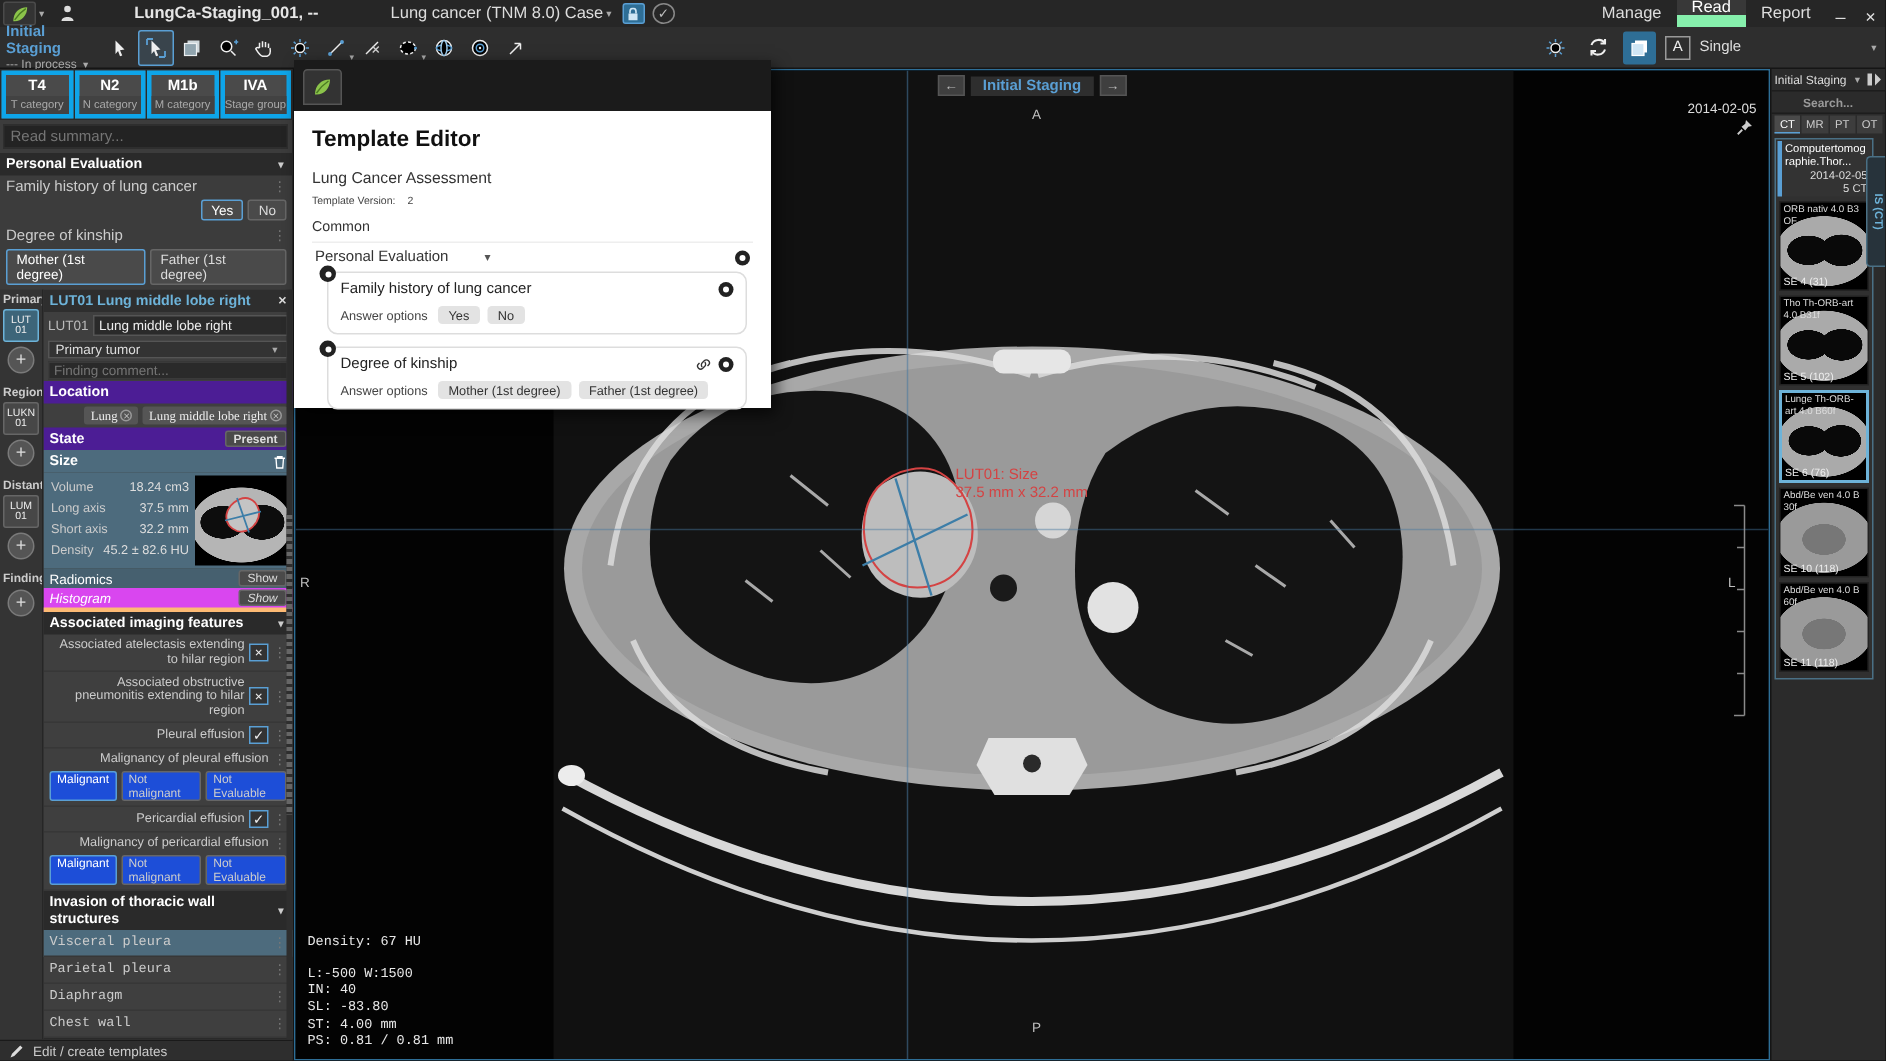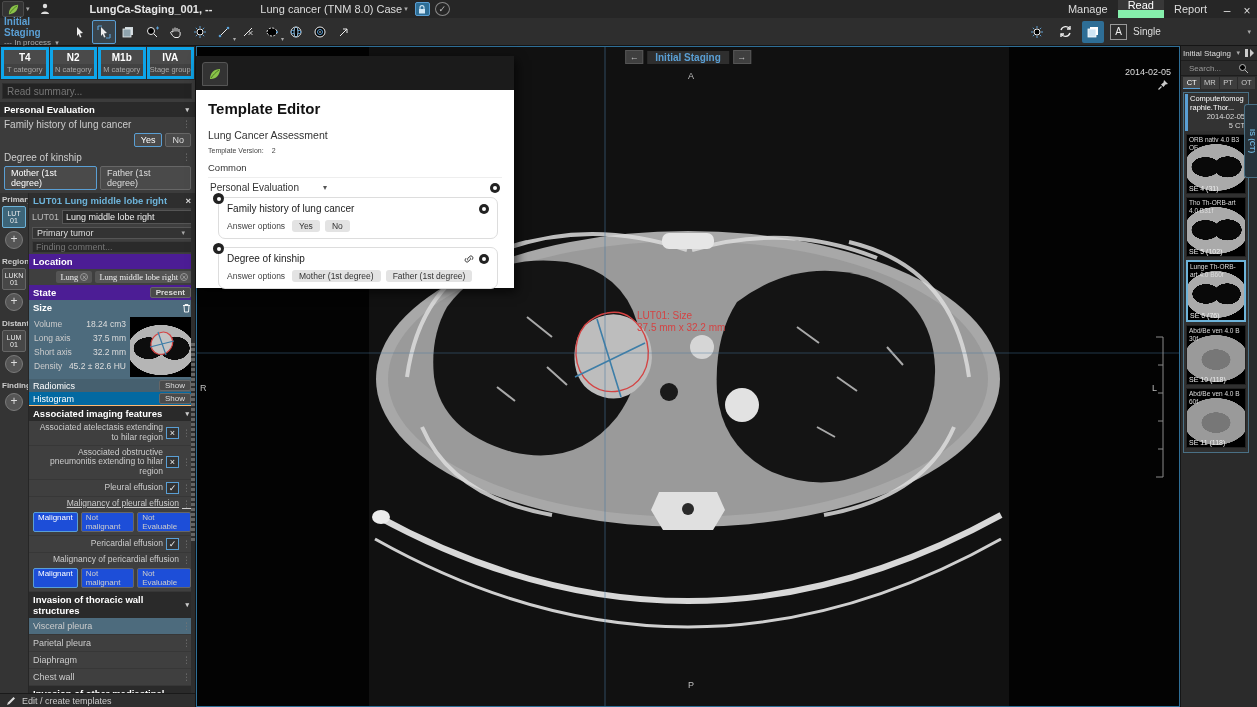--- a/index.html
+++ b/index.html
@@ -84,38 +84,38 @@
      radial-gradient(ellipse 40% 32% at 72% 52%,#0d0d0d 0 60%,transparent 61%),
      radial-gradient(ellipse 78% 60% at 50% 55%,#b5b5b5 0 69%,#000 70%);}
   .show-row{display:flex;justify-content:space-between;align-items:center;padding:1px 4px;font-size:9px;color:#ccc;}
   .show-btn{background:#4a4a4a;border:1px solid #666;border-radius:2px;font-size:8px;color:#ddd;padding:0 5px;}
   .feat-row{display:flex;justify-content:space-between;align-items:center;padding:2px 4px;color:#ccc;font-size:8.5px;gap:3px;border-bottom:1px solid #373737;}
   .feat-lab{flex:1;line-height:1.15;text-align:right;}
   .chk{width:13px;height:12px;border:1px solid #5a9fd4;background:#333;color:#eee;font-size:9px;display:flex;align-items:center;justify-content:center;flex:0 0 13px;}
   .tri-row{display:flex;justify-content:flex-end;gap:3px;padding:1px 4px 3px;border-bottom:1px solid #373737;}
   .tri-btn{background:#1d4ed8;border:1px solid #666;border-radius:2px;color:#ccc;font-size:8px;padding:0 4px;}
   .tri-btn.sel{border-color:#5a9fd4;color:#fff;}
-  .list-row{display:flex;justify-content:space-between;align-items:center;font-size:9px;color:#ccc;padding:3px 4px;border-bottom:1px solid #373737;}
+  .list-row{display:flex;justify-content:space-between;align-items:center;font-size:9px;color:#ccc;padding:3px 4px;border-bottom:1px solid #373737;font-family:Liberation Mono, monospace;}
   #panel-scroll{position:absolute;right:0;top:0;width:4px;height:100%;background:#2e2e2e;}
   #panel-scroll .thumb{position:absolute;top:30%;width:4px;height:40%;background:repeating-linear-gradient(#666 0 3px,#2e2e2e 3px 5px);}
   #sb-footer{height:14px;background:#2e2e2e;border-top:1px solid #1a1a1a;display:flex;align-items:center;gap:6px;padding:0 6px;font-size:9px;color:#ccc;flex:0 0 14px;}
 
   
   #viewport{flex:1;position:relative;background:#000;border:1px solid #2e6e96;min-width:0;}
   #vp-nav{position:absolute;top:3px;left:50%;transform:translateX(-50%);display:flex;align-items:center;gap:4px;z-index:5;}
   .nav-btn{width:18px;height:14px;background:#3f3f3f;border:1px solid #555;color:#bbb;font-size:9px;display:flex;align-items:center;justify-content:center;}
   #vp-nav-label{color:#5a9fd4;font-weight:bold;font-size:10px;background:#2e2e2e;padding:1px 8px;}
   .orient{position:absolute;color:#bfbfbf;font-size:9px;z-index:4;}
   #vp-date{position:absolute;top:20px;right:8px;color:#ddd;font-size:9px;z-index:4;}
   #vp-pin{position:absolute;top:32px;right:10px;z-index:4;}
   #vp-hud{position:absolute;left:8px;bottom:6px;color:#e8e8e8;font-family:"Liberation Mono",monospace;font-size:9px;line-height:1.25;z-index:4;}
   #hud-density{margin-bottom:10px;}
 
   
-  #editor{position:absolute;left:196px;top:56px;width:318px;z-index:20;box-shadow:3px 4px 10px rgba(0,0,0,.65);}
+  #editor{position:absolute;left:196px;top:40px;width:318px;z-index:20;box-shadow:3px 4px 10px rgba(0,0,0,.65);}
   #ed-titlebar{height:34px;background:#1b1b1b;display:flex;align-items:flex-end;padding:4px 6px;}
   #ed-leaf{width:26px;height:24px;background:#333;border:1px solid #555;border-radius:3px 3px 0 0;display:flex;align-items:center;justify-content:center;}
   #ed-body{background:#fff;color:#222;padding:10px 12px 10px;height:198px;}
   #ed-title{font-size:15px;font-weight:bold;color:#111;margin-bottom:12px;}
   #ed-name{font-size:10.5px;color:#333;margin-bottom:6px;}
   #ed-version{font-size:7px;color:#444;margin-bottom:8px;display:flex;gap:8px;}
   #ed-common{font-size:9.5px;color:#333;margin-bottom:4px;}
   #ed-group{border-top:1px solid #eee;padding:4px 2px 2px;}
   #ed-group-head{display:flex;align-items:center;font-size:10px;color:#333;margin-bottom:4px;}
   #ed-group-head .gcaret{margin-left:24px;font-size:8px;color:#555;}
@@ -127,21 +127,21 @@
   .card-q{font-size:10px;color:#222;display:flex;align-items:center;margin-bottom:6px;}
   .card-ans{display:flex;align-items:center;gap:5px;font-size:8.5px;color:#444;}
   .card-ans .al{width:60px;}
   .chip{background:#e3e3e3;border-radius:3px;padding:1px 7px;font-size:8.5px;color:#333;}
   .linkic{margin-left:auto;margin-right:3px;}
 
   
   #series{width:77px;background:#2b2b2b;border-left:1px solid #151515;position:relative;font-size:8px;flex:0 0 77px;}
   #ser-top{display:flex;align-items:center;height:15px;border-bottom:1px solid #1d1d1d;padding:0 2px;gap:2px;}
   #ser-wf{flex:1;color:#ddd;font-size:8px;white-space:nowrap;overflow:hidden;}
-  #ser-search-row{display:flex;align-items:center;height:15px;padding:0 8px;border-bottom:1px solid #1d1d1d;}
+  #ser-search-row{display:flex;align-items:center;height:15px;padding:0 21px;border-bottom:1px solid #1d1d1d;font-weight:bold;}
   #ser-search{flex:1;color:#999;font-size:8px;}
   #mod-tabs{display:flex;gap:1px;padding:1px 2px;}
   .mod-tab{flex:1;text-align:center;background:#3d3d3d;color:#ccc;font-size:7.5px;padding:1px 0;}
   .mod-tab.active{background:#4a4a4a;color:#fff;border-bottom:1px solid #5a9fd4;}
   #study-card{margin:2px 8px 2px 2px;border:1px solid #4a7085;background:#303030;padding:1px;}
   #study-head{display:flex;flex-direction:column;border-left:3px solid #5a9fd4;padding:1px 2px;background:#333;}
   #study-name{color:#fff;font-size(7.5px);font-size:7.5px;line-height:1.15;word-break:break-all;}
   #study-date,#study-count{color:#ddd;font-size:7.5px;text-align:right;}
   .thumb-tile{margin:3px auto;width:60px;position:relative;background:#000;border:1px solid #222;}
   .thumb-tile.sel{border:2px solid #6db3d9;}
@@ -431,21 +431,21 @@
               <svg width="62" height="60" viewBox="0 0 62 60" style="position:absolute;left:0;top:0;">
                 <path d="M26 18 q8 -6 14 0 q5 6 1 13 q-5 8 -13 6 q-8 -3 -7 -11 q1 -5 5 -8 Z" fill="#c4c4c4" stroke="#d44343" stroke-width="1.2"></path>
                 <path d="M20 30 L44 24 M28 15 L36 38" stroke="#3d7ea8" stroke-width="1.2"></path>
               </svg>
             </div>
           </div>
           <div class="show-row" style="background:#46606f;color:#fff;">
             <span>Radiomics</span>
             <span class="show-btn">Show</span>
           </div>
-          <div class="show-row" style="background:#0369a1;color:#fff;border-bottom:1px solid #fdba74;">
+          <div class="show-row" style="background:#d946ef;color:#fff;border-bottom:3px solid #fdba74;font-style:italic;">
             <span>Histogram</span>
             <span class="show-btn">Show</span>
           </div>
 
           <div class="sec-head">
             <span>Associated imaging features</span>
               <span class="caret">▾</span>
           </div>
           <div class="feat-row">
             <span class="feat-lab">Associated atelectasis extending to hilar region</span>
@@ -455,21 +455,21 @@
           <div class="feat-row">
             <span class="feat-lab">Associated obstructive pneumonitis extending to hilar region</span>
             <span class="chk">×</span>
             <span class="kebab">⋮</span>
           </div>
           <div class="feat-row">
             <span class="feat-lab">Pleural effusion</span>
             <span class="chk">✓</span>
             <span class="kebab">⋮</span>
           </div>
-          <div class="feat-row" style="border-bottom:none;text-decoration:underline;">
+          <div class="feat-row" style="border-bottom:none;">
             <span class="feat-lab">Malignancy of pleural effusion</span>
             <span class="kebab">⋮</span>
           </div>
           <div class="tri-row">
             <span class="tri-btn sel">Malignant</span>
             <span class="tri-btn">Not malignant</span>
             <span class="tri-btn">Not Evaluable</span>
           </div>
           <div class="feat-row">
             <span class="feat-lab">Pericardial effusion</span>
@@ -581,20 +581,28 @@
       <div class="orient" style="top:336px;left:3px;">R</div>
       <div class="orient" style="top:336px;right:22px;">L</div>
       <div class="orient" style="bottom:16px;left:50%;">P</div>
       <div id="vp-date">2014-02-05</div>
       <div id="vp-pin">
         <svg class="ic" width="12" height="12" viewBox="0 0 12 12">
             <path d="M7 1 L11 5 L8.5 5.5 L6.5 8 L4 5.5 L6.5 3.5 Z" fill="#ccc" stroke="none"></path>
             <path d="M4.5 7.5 L1.5 10.5" stroke="#ccc" stroke-width="1.2"></path>
           </svg>
       </div>
+      <div id="vp-hud">
+        <div id="hud-density">Density: 67 HU</div>
+        <div>L:-500 W:1500</div>
+        <div>IN: 40</div>
+        <div>SL: -83.80</div>
+        <div>ST: 4.00 mm</div>
+        <div>PS: 0.81 / 0.81 mm</div>
+      </div>
     </div>
 
     <div id="series">
       <div id="ser-top">
         <span id="ser-wf">Initial Staging</span>
         <span class="caret">▾</span>
         <svg class="ic" width="11" height="10" viewBox="0 0 11 10">
             <rect x="1" y="1" width="3" height="8" fill="#ccc" stroke="none"></rect>
             <path d="M6 1 L10 5 L6 9 Z" fill="#ccc" stroke="none"></path>
           </svg>

